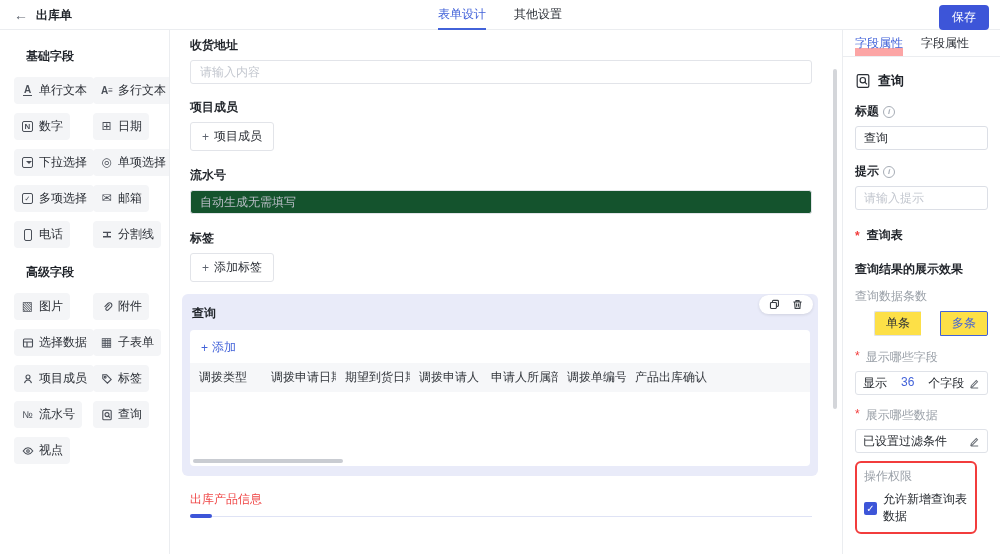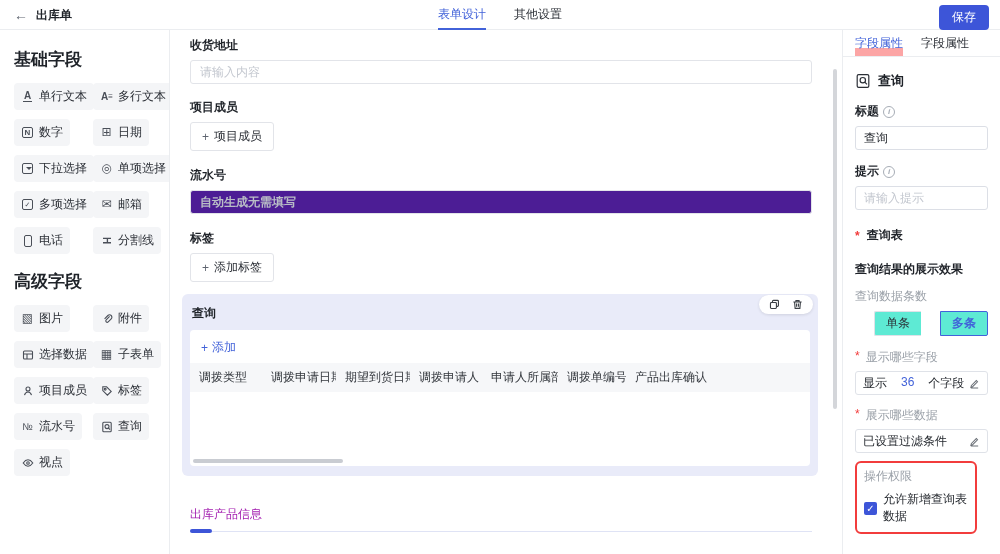--- a/index.html
+++ b/index.html
@@ -14,21 +14,21 @@
   .doc-title { font-weight:bold; font-size:12px; }
   .topbar-tabs { position:absolute; left:50%; transform:translateX(-50%); top:0; height:30px; display:flex; gap:28px; }
   .top-tab { height:30px; line-height:29px; font-size:12px; color:#2b2f36; cursor:pointer; }
   .top-tab.active { color:#4262d9; border-bottom:2px solid #4262d9; }
   .save-btn { position:absolute; right:11px; top:5px; background:var(--primary,#3d55d8); color:#fff;
     border:none; border-radius:4px; padding:4px 13px; font-size:12px; cursor:pointer; }
 
   
   .sidebar { position:absolute; left:0; top:30px; bottom:0; width:170px; background:#fff;
     border-right:1px solid #ebedf0; padding:12px 12px 0 14px; overflow:hidden; }
-  .group-title { font-weight:bold; font-size:17px; margin:6px 0 12px; }
+  .group-title { font-weight:bold; font-size:12px; margin:6px 12px 12px; }
   .fields-grid { display:grid; grid-template-columns:69px auto; column-gap:10px; row-gap:9px; margin-bottom:16px; justify-items:start; }
   .field-chip { display:inline-flex; align-items:center; gap:5px; background:#f4f5f7; border-radius:4px;
     padding:5px 7px; font-size:12px; color:#2b2f36; cursor:grab; white-space:nowrap; }
   .chip-ic { display:inline-flex; align-items:center; justify-content:center; width:13px; height:13px;
     color:#4a4f58; font-size:12px; line-height:13px; flex:0 0 13px; }
   .ic-a { font-size:10px; font-weight:bold; border-bottom:1px solid #4a4f58; line-height:10px; height:11px; width:9px; text-align:center; }
   .ic-am { font-size:10px; font-weight:bold; line-height:11px; }
   .ic-am small { font-size:8px; letter-spacing:-1px; }
   .ic-n { font-size:8px; font-weight:bold; border:1px solid #4a4f58; border-radius:2px; width:11px; height:11px; line-height:9px; text-align:center; }
   .ic-box { border:1px solid #4a4f58; border-radius:2px; width:11px; height:11px; position:relative; }
@@ -43,21 +43,21 @@
   .vscroll { position:absolute; right:5px; top:57px; width:4px; height:340px; background:#d4d6da; border-radius:2px; }
   .cut-row { height:12px; overflow:hidden; display:flex; gap:17px; }
   .cut-row .inp { margin-top:-13px; }
   .cut-1,.cut-2 { width:152px; flex:0 0 152px; }
   .cut-3 { flex:1; background:#f5f6f7; }
   .f-label { font-weight:bold; font-size:12px; margin-top:13px; }
   .inp { height:24px; border:1px solid #e2e4e9; border-radius:3px; width:100%; background:#fff;
     display:flex; align-items:center; padding:0 9px; color:#1f2329; }
   .inp.mt { margin-top:6px;align-items:center; }
   .placeholder { color:#c3c7cf; }
-  .inp.disabled { background:#4c1d95;font-weight:bold; }
+  .inp.disabled { background:#14532d; }
   .inp.disabled .placeholder { color:#b9bdc6; }
   .ghost-btn { display:inline-flex; align-items:center; gap:5px; border:1px solid #e2e4e9; background:#fff;
     border-radius:3px; padding:5px 11px; font-size:12px; color:#2b2f36; margin-top:6px; cursor:pointer; }
   .ghost-btn .plus { color:#5f6570; }
 
   
   .query-block { position:relative; margin:12px -6px 0 -8px; background:var(--selected,#e9ebf9);
     border-radius:6px; padding:8px 8px 10px; }
   .qb-title { font-weight:bold; font-size:12px; padding:3px 2px 0; }
   .qb-pill { position:absolute; top:1px; right:5px; background:#fff; border-radius:13px; padding:4px 10px;
@@ -65,21 +65,21 @@
   .qb-pill svg { width:11px; height:11px; stroke:#3b3f45; fill:none; stroke-width:1.2; cursor:pointer; }
   .qb-box { background:#fff; border-radius:4px; margin-top:8px; position:relative; padding-bottom:8px; }
   .add-link { color:#4262d9; padding:9px 11px 7px; display:inline-flex; gap:4px; align-items:center; cursor:pointer; }
   .q-head { display:flex; background:#f6f7f9; }
   .q-head .qc { padding:6px 4px 6px 9px; color:#33373d; font-size:12px; white-space:nowrap; overflow:hidden; }
   .qc0{width:72px;} .qc1{width:74px;} .qc2{width:74px;} .qc3{width:72px;} .qc4{width:76px;} .qc5{width:68px;} .qc6{width:110px;}
   .q-body { height:66px; }
   .hscroll { position:absolute; left:3px; bottom:3px; width:150px; height:4px; background:#c9ccd2; border-radius:2px; }
 
   
-  .section-link { color:#a21caf; margin-top:30px; display:inline-block; cursor:pointer;text-align:center; }
+  .section-link { color:#ef4444; margin-top:15px; display:inline-block; cursor:pointer;text-align:center; }
   .section-line { position:relative; height:4px; margin-top:5px; }
   .section-line .base { position:absolute; left:0; right:0; bottom:0; height:1px; background:#dfe3f5; }
   .section-line .seg { position:absolute; left:0; bottom:-1px; width:22px; height:4px; background:var(--primary,#3d55d8); border-radius:2px; }
   .req { color:#f23c3c; margin-right:3px; }
 
   
   .panel { position:absolute; left:842px; top:30px; right:0; bottom:0; background:#fff;
     border-left:1px solid #ebedf0; padding:0 12px; overflow:hidden; }
   .panel-tabs { display:flex; gap:18px; margin:0 -12px; padding:0 12px; border-bottom:1px solid #ebedf0; height:27px; }
   .p-tab { line-height:26px; font-size:12px; color:#2b2f36; cursor:pointer; }
@@ -92,23 +92,23 @@
     font-size:8px; line-height:10px; text-align:center; display:inline-block; font-style:italic; }
   .p-inp { margin-top:6px; height:24px; border:1px solid #dcdfe6; border-radius:3px; display:flex;
     align-items:center; padding:0 8px; background:#fff; }
   .p-select { justify-content:space-between; cursor:pointer; }
   .chev { width:7px; height:7px; border-right:1px solid #9aa0a8; border-bottom:1px solid #9aa0a8;
     transform:rotate(45deg) translateY(-2px); }
   .p-section { font-weight:bold; margin-top:17px; }
   .p-sub { color:#9aa0a8; margin-top:10px; display:flex; gap:3px; }
   .toggle { display:flex; margin-top:6px; }
   .tg { flex:1; height:25px; border:1px solid #dfe2e8; display:flex; align-items:center; justify-content:center;
-    color:#2b2f36; cursor:pointer; background:#5eead4;margin-left:19px; }
+    color:#2b2f36; cursor:pointer; background:#fde047;margin-left:19px; }
   .tg.left { border-radius:2px 0 0 2px; border-right:none; }
-  .tg.right { border-radius:0 2px 2px 0;font-weight:bold; }
+  .tg.right { border-radius:0 2px 2px 0; }
   .tg.active { border:1px solid #4262d9; color:#4262d9; }
   .val-box { margin-top:5px; height:24px; border:1px solid #dfe2e8; border-radius:3px; display:flex;
     align-items:center; justify-content:space-between; padding:0 7px; cursor:pointer; }
   .val-box .txt { display:flex; gap:14px; }
   .blue { color:#4262d9; }
   .pencil { width:11px; height:11px; stroke:#6b7077; fill:none; stroke-width:1.1; flex:0 0 11px; }
   .redbox { margin-top:8px; border:2px solid var(--hl,#f23c3c); border-radius:6px; padding:5px 7px 7px; width:122px; }
   .redbox .p-sub { margin-top:0; }
   .cb-row { display:flex; align-items:center; gap:6px; margin-top:6px; cursor:pointer; }
   .cbx { width:13px; height:13px; background:var(--primary,#3d55d8); border-radius:2px; color:#fff;

